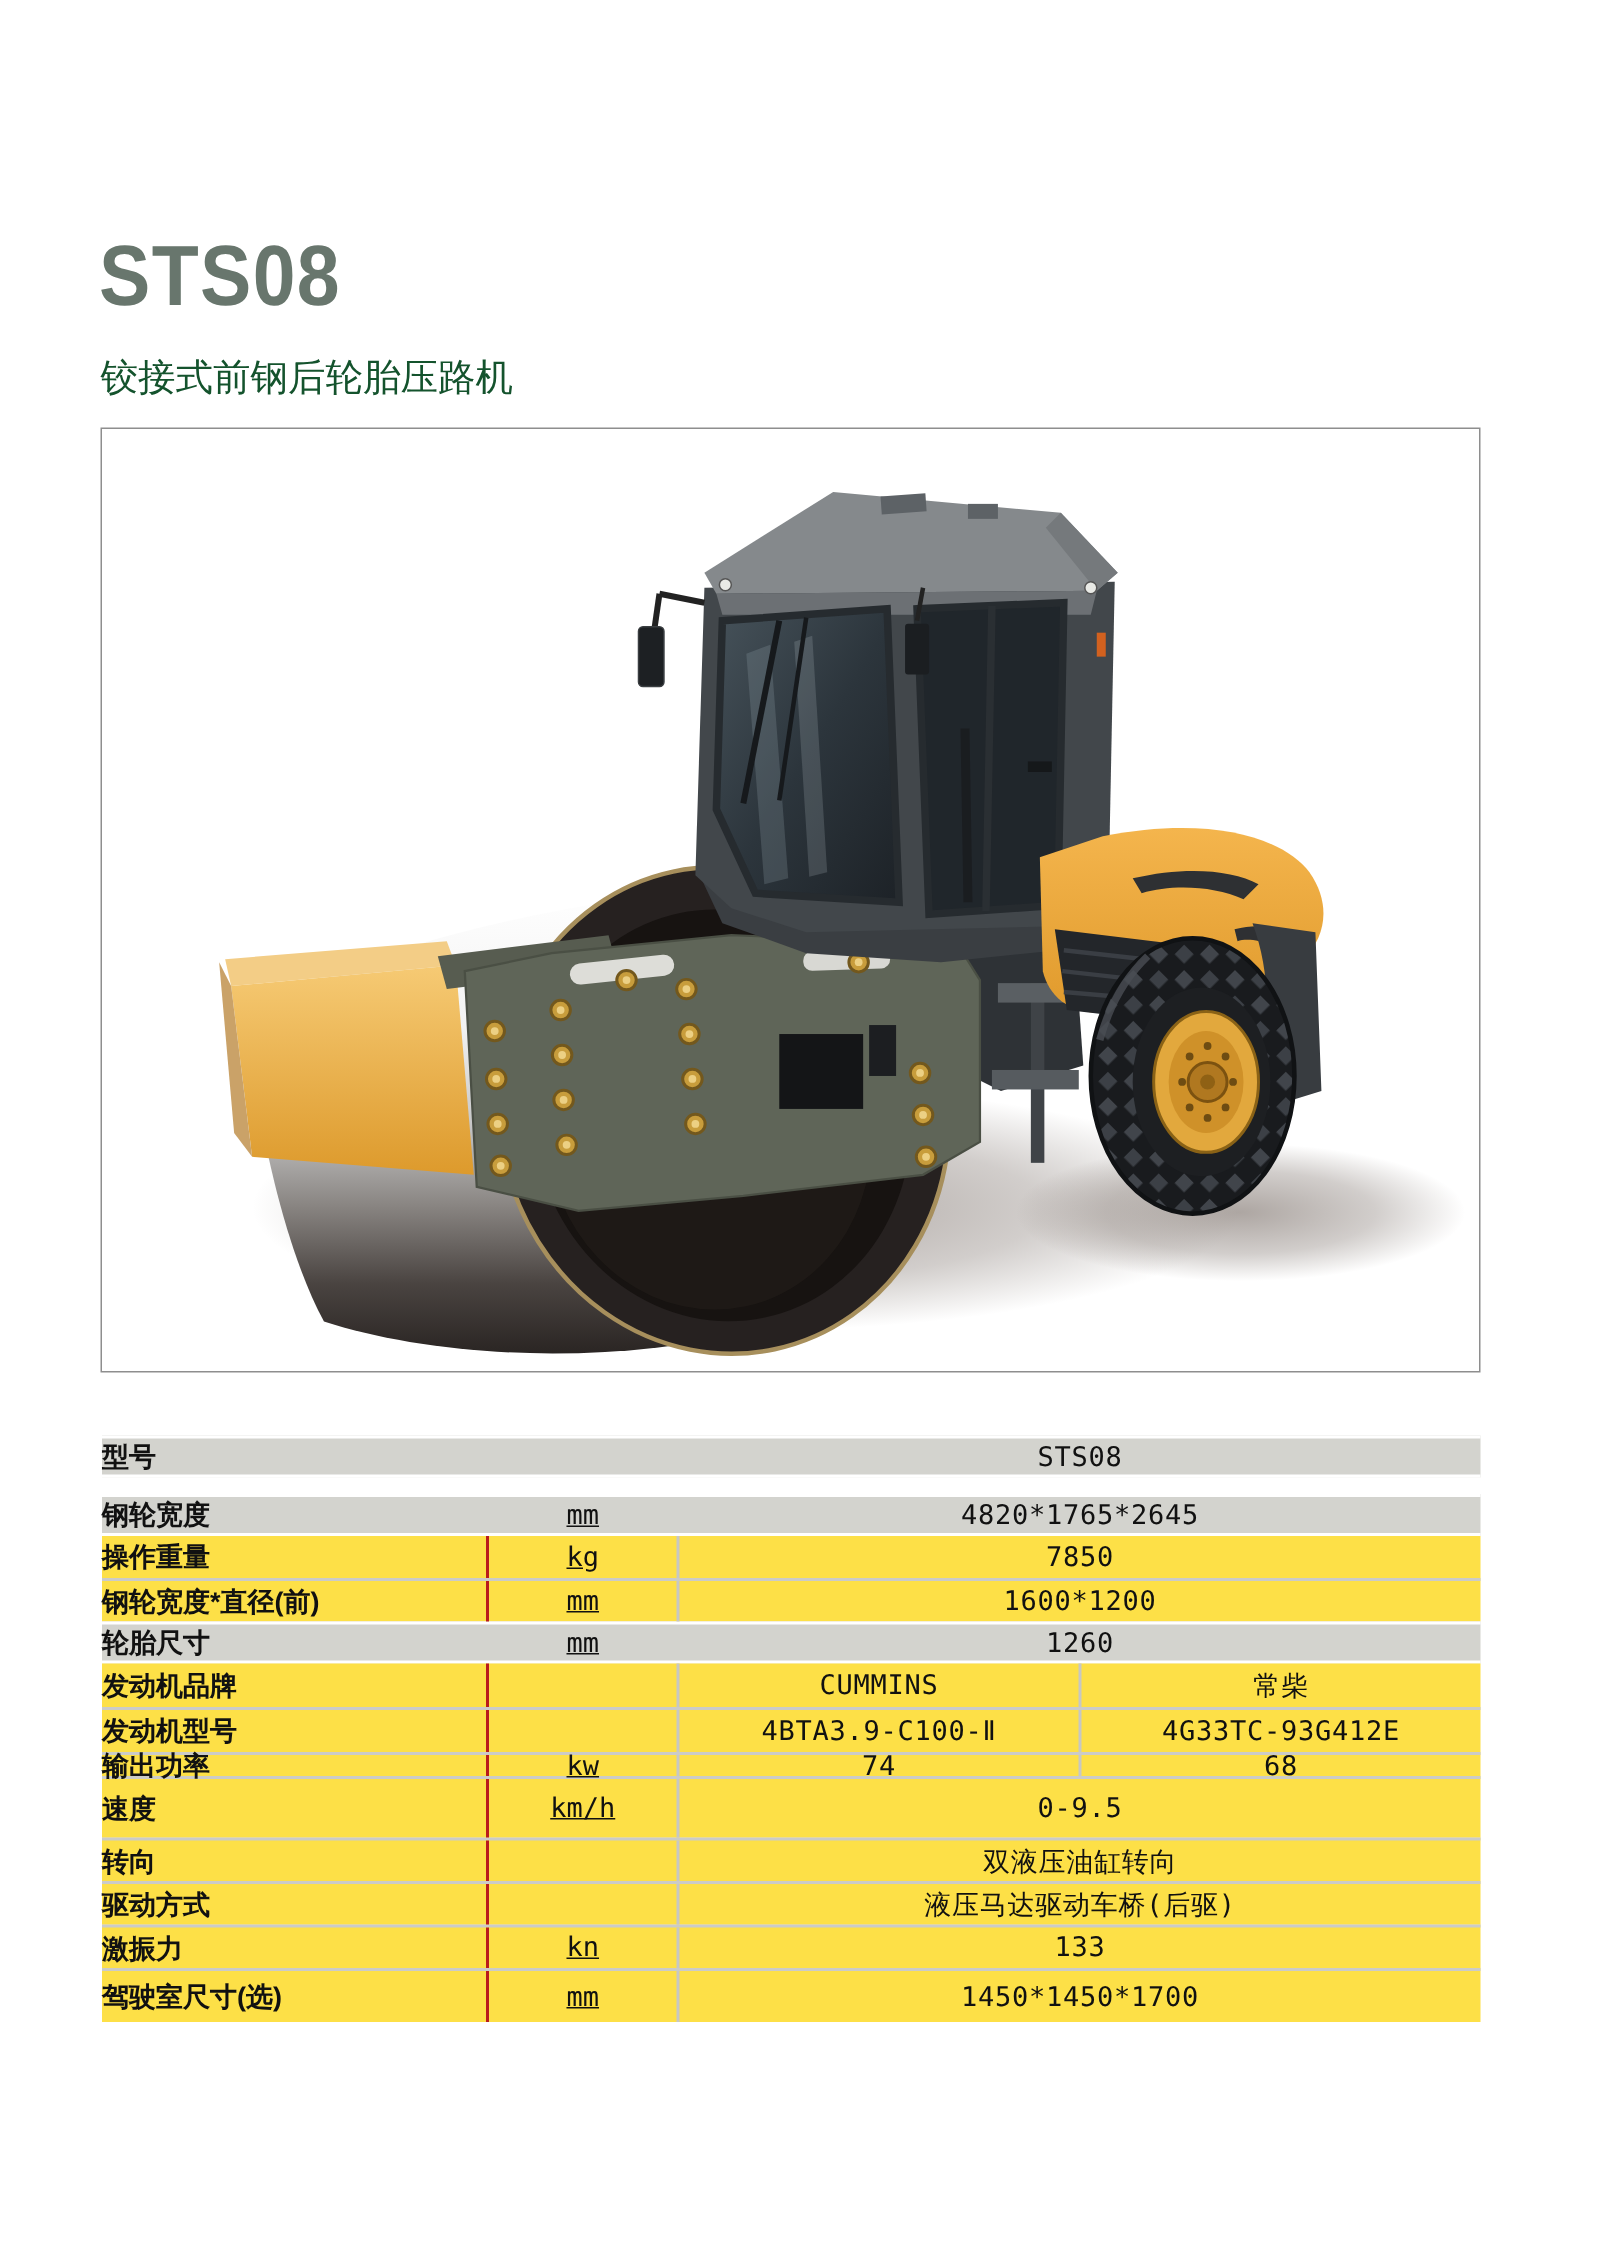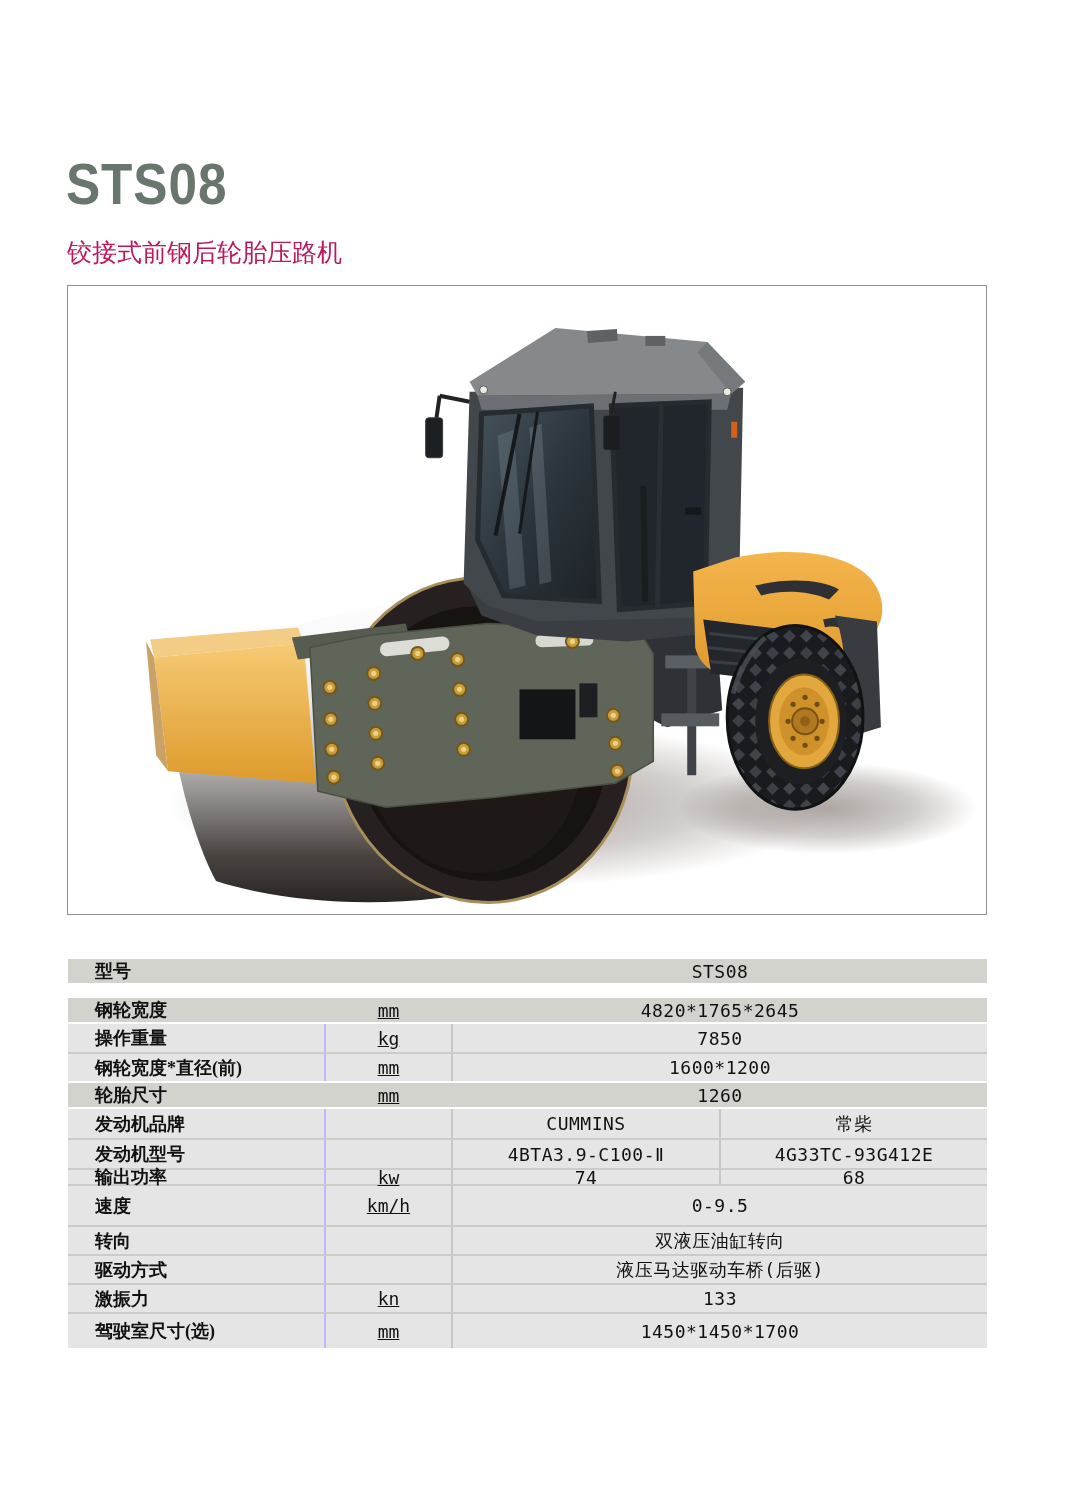--- a/index.html
+++ b/index.html
@@ -8,42 +8,42 @@
     font-family:"Liberation Sans","DejaVu Sans",sans-serif;color:#111;
   }
   
   .page-title{
     position:absolute;left:66px;top:156px;margin:0;
     font-size:57px;font-weight:bold;color:#68766d;line-height:1;
     letter-spacing:1px;transform:scaleX(.9);transform-origin:left top;
   }
   .page-subtitle{
     position:absolute;left:67px;top:237px;margin:0;
-    font-size:25px;font-weight:normal;color:#be185d;line-height:1.2;
+    font-size:25px;font-weight:normal;color:#14532d;line-height:1.2;
   }
   
   .image-frame{
     position:absolute;left:67px;top:285px;width:920px;height:630px;
     border:1px solid #8e8e8e;box-sizing:border-box;background:#ffffff;
   }
   .image-frame svg{display:block;width:100%;height:100%;}
   
   .spec-table{position:absolute;left:68px;top:957px;width:919px;font-size:18px;}
-  .trow{display:flex;align-items:stretch;box-sizing:border-box;background:#e5e5e5;}
+  .trow{display:flex;align-items:stretch;box-sizing:border-box;background:#fde047;}
   .trow.g{background:#d3d3ce;border-top:2px solid #fff;border-bottom:2px solid #fff;}
   .trow.line{border-top:2px solid #cbcbc8;}
   .spacer{height:11px;background:#fff;}
-  .cl{width:256px;display:flex;align-items:center;padding-left:27px;
-      box-sizing:border-box;font-weight:bold;white-space:nowrap;font-family:Liberation Serif, serif;}
+  .cl{width:256px;display:flex;align-items:center;
+      box-sizing:border-box;font-weight:bold;white-space:nowrap;}
   .cu{width:129px;display:flex;align-items:center;justify-content:center;
       box-sizing:border-box;font-family:"DejaVu Sans Mono","Liberation Mono",monospace;text-decoration:underline;}
   .cv{flex:1;display:flex;align-items:center;justify-content:center;
       box-sizing:border-box;font-family:"DejaVu Sans Mono","Liberation Mono",monospace;
       letter-spacing:.5px;}
-  .trow.w .cu{border-left:2px solid #c4b5fd;border-right:2px solid #c7c7c4;}
+  .trow.w .cu{border-left:2px solid #b91c1c;border-right:2px solid #c7c7c4;}
   .trow.w .cv.half1{border-right:2px solid #c7c7c4;}
 </style>
 </head>
 <body>
 
 <h1 class="page-title">STS08</h1>
 <p class="page-subtitle">铰接式前钢后轮胎压路机</p>
 
 <div class="image-frame">
   <svg viewBox="0 0 919 629" aria-hidden="true">

